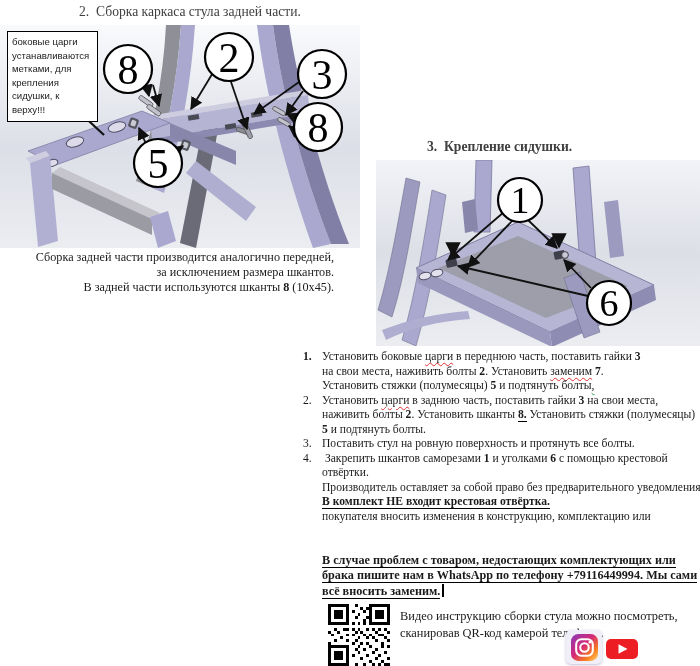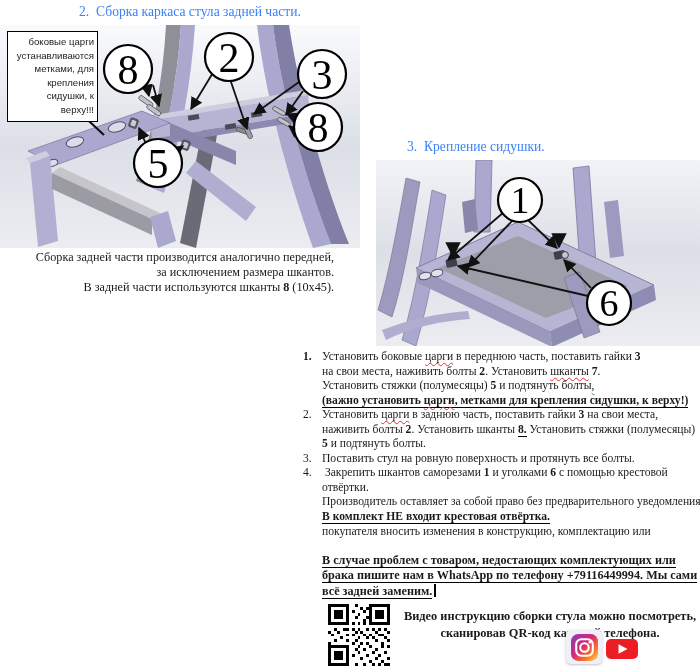--- a/index.html
+++ b/index.html
@@ -1,40 +1,40 @@
 <!DOCTYPE html>
 <html><head>
 <meta charset="utf-8">
 <style>
   html,body{margin:0;padding:0;background:#fff;}
   .page{position:relative;width:700px;height:666px;background:#fff;overflow:hidden;
         font-family:"Liberation Serif",serif;color:#1a1a1a;}
   .abs{position:absolute;}
-  .title{font-size:13.6px;white-space:pre;color:#3b82f6;}
+  .title{font-size:13.6px;white-space:pre;color:#404040;}
   
   .b{font-weight:bold;}
   .u{border-bottom:1.2px solid #000;}
   .sq-red{text-decoration:underline wavy #e03131;text-decoration-thickness:1px;text-underline-offset:2px;}
   .sq-green{text-decoration:underline wavy #2f9e44;text-decoration-thickness:1px;text-underline-offset:2px;}
   .line{white-space:pre-wrap;}
   
   .callout{width:82px;background:#fff;border:1.6px solid #000;padding:3px 3px 4px 4px;
-           font-family:"Liberation Sans",sans-serif;font-size:9.6px;line-height:13.6px;color:#222;text-align:right;}
+           font-family:"Liberation Sans",sans-serif;font-size:9.6px;line-height:13.6px;color:#222;}
   
   .note{width:334px;text-align:right;font-size:12.2px;line-height:14.8px;}
   
   .instr{width:398px;font-size:11.6px;line-height:14.55px;}
   .item{display:flex;}
   .marker{width:19px;flex:0 0 19px;}
   .content{flex:1;}
   
   .warranty{width:382px;font-size:12.2px;line-height:15.4px;font-weight:bold;}
   .cursorbar{display:inline-block;width:2px;height:13px;background:#000;vertical-align:-2px;margin-left:2px;}
   
-  .video{width:300px;font-size:12.4px;line-height:16.5px;font-weight:bold;text-align:center;}
+  .video{width:300px;font-size:12.4px;line-height:16.5px;font-weight:normal;}
   
   .ig-tile{width:36px;height:34px;background:#f0eef6;border-radius:5px;
            box-shadow:0 1px 3px rgba(120,110,160,.45);display:flex;align-items:center;justify-content:center;}
 </style>
 </head>
 <body>
 
 <div class="page">
 
   <div class="abs title" style="left:79px;top:4px;">2.  Сборка каркаса стула задней части.</div>
@@ -120,21 +120,21 @@
   </svg>
 
   <div class="abs callout" style="left:7px;top:31px;">боковые царги устанавливаются метками, для крепления сидушки, к верху!!!</div>
 
   <div class="abs note" style="left:0;top:250px;">
     <div class="line"><span>Сборка задней части производится аналогично передней,</span></div>
     <div class="line"><span>за исключением размера шкантов.</span></div>
     <div class="line"><span>В задней части используются шканты </span><span class="b">8</span><span> (10x45).</span></div>
   </div>
 
-  <div class="abs title" style="left:407px;top:139px;">3.  Крепление сидушки.</div>
+  <div class="abs title" style="left:427px;top:139px;font-weight:bold;">3.  Крепление сидушки.</div>
 
   <svg class="abs" style="left:376px;top:160px;" width="324" height="186" viewBox="0 0 324 186">
     <defs>
       <linearGradient id="bg2" x1="0" y1="0" x2="0" y2="1">
         <stop offset="0" stop-color="#f2f3f7"></stop>
           <stop offset="0.5" stop-color="#dddfe7"></stop>
           <stop offset="1" stop-color="#ecedf1"></stop>
       </linearGradient>
       <marker id="ah2" viewBox="0 0 10 10" refX="9" refY="5" markerWidth="7" markerHeight="7" orient="auto">
         <path d="M0 0 L10 5 L0 10 z" fill="#111"></path>
@@ -183,23 +183,22 @@
       <circle cx="233" cy="143" r="22" fill="#fff" stroke="#000" stroke-width="2.2"></circle>
       <text x="233" y="156">6</text>
     </g>
   </svg>
 
   <div class="abs instr" style="left:303px;top:350px;">
     <div class="item">
       <div class="marker b">1.</div>
       <div class="content">
         <div class="line"><span>Установить боковые </span><span class="sq-red">царги</span><span> в переднюю часть, поставить гайки </span><span class="b">3</span></div>
-        <div class="line"><span>на свои места, наживить болты </span><span class="b">2</span><span>. Установить </span><span class="sq-red">шканты</span><span> </span><span class="b">7</span><span>.</span></div>
+        <div class="line"><span>на свои места, наживить болты </span><span class="b">2</span><span>. Установить </span><span class="sq-red">заменим</span><span> </span><span class="b">7</span><span>.</span></div>
         <div class="line"><span>Установить стяжки (полумесяцы) </span><span class="b">5</span><span> и подтянуть болты</span><span class="sq-green">,</span></div>
-        <div class="line"><span class="b u">(важно установить </span><span class="b u sq-red">царги</span><span class="b u">, метками для крепления сидушки, к верху!)</span></div>
       </div>
     </div>
     <div class="item">
       <div class="marker">2.</div>
       <div class="content">
         <div class="line"><span>Установить </span><span class="sq-red">царги</span><span> в заднюю часть, поставить гайки </span><span class="b">3</span><span> на свои места,</span></div>
         <div class="line"><span>наживить болты </span><span class="b">2</span><span>. Установить шканты </span><span class="b u">8.</span><span> Установить стяжки (полумесяцы)</span></div>
         <div class="line"><span class="b">5</span><span> и подтянуть болты.</span></div>
       </div>
     </div>
@@ -217,21 +216,21 @@
         <div class="line"><span>Производитель оставляет за собой право без предварительного уведомления</span></div>
         <div class="line"><span class="b u">В комплект НЕ входит крестовая отвёртка.</span></div>
         <div class="line"><span>покупателя вносить изменения в конструкцию, комплектацию или</span></div>
       </div>
     </div>
   </div>
 
   <div class="abs warranty" style="left:322px;top:553px;">
     <div class="line"><span class="b u">В случае проблем с товаром, недостающих комплектующих или</span></div>
     <div class="line"><span class="b u">брака пишите нам в WhatsApp по телефону +79116449994. Мы сами</span></div>
-    <div class="line"><span><span class="b u">всё задней заменим.</span></span><span class="cursorbar"></span></div>
+    <div class="line"><span><span class="b u">всё вносить заменим.</span></span><span class="cursorbar"></span></div>
   </div>
 
   <svg class="abs" style="left:328px;top:604px;" width="62" height="62" viewBox="0 0 21 21" shape-rendering="crispEdges">
     <rect x="0" y="0" width="21" height="21" fill="#fff"></rect>
     <path fill="#000" fill-rule="evenodd" d="
       M0 0h7v7H0z M1 1v5h5V1z M2 2h3v3H2z
       M14 0h7v7h-7z M15 1v5h5V1z M16 2h3v3h-3z
       M0 14h7v7H0z M1 15v5h5v-5z M2 16h3v3H2z
       M8 6h1v1H8z M10 6h1v1h-1z M12 6h1v1h-1z
       M6 8h1v1H6z M6 10h1v1H6z M6 12h1v1H6z

